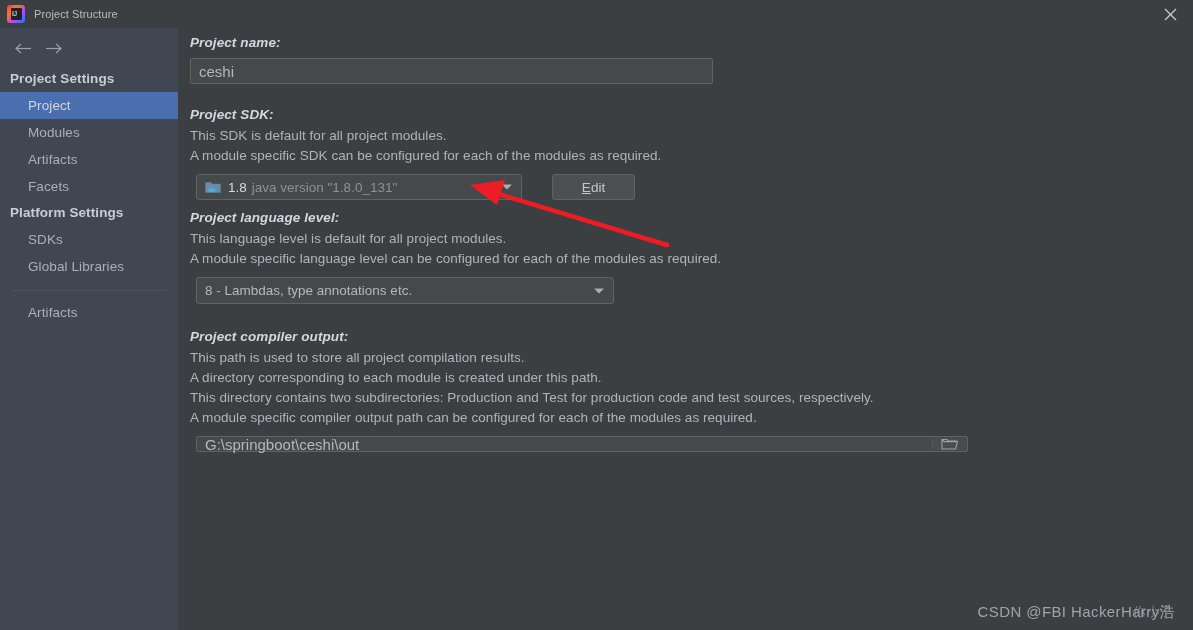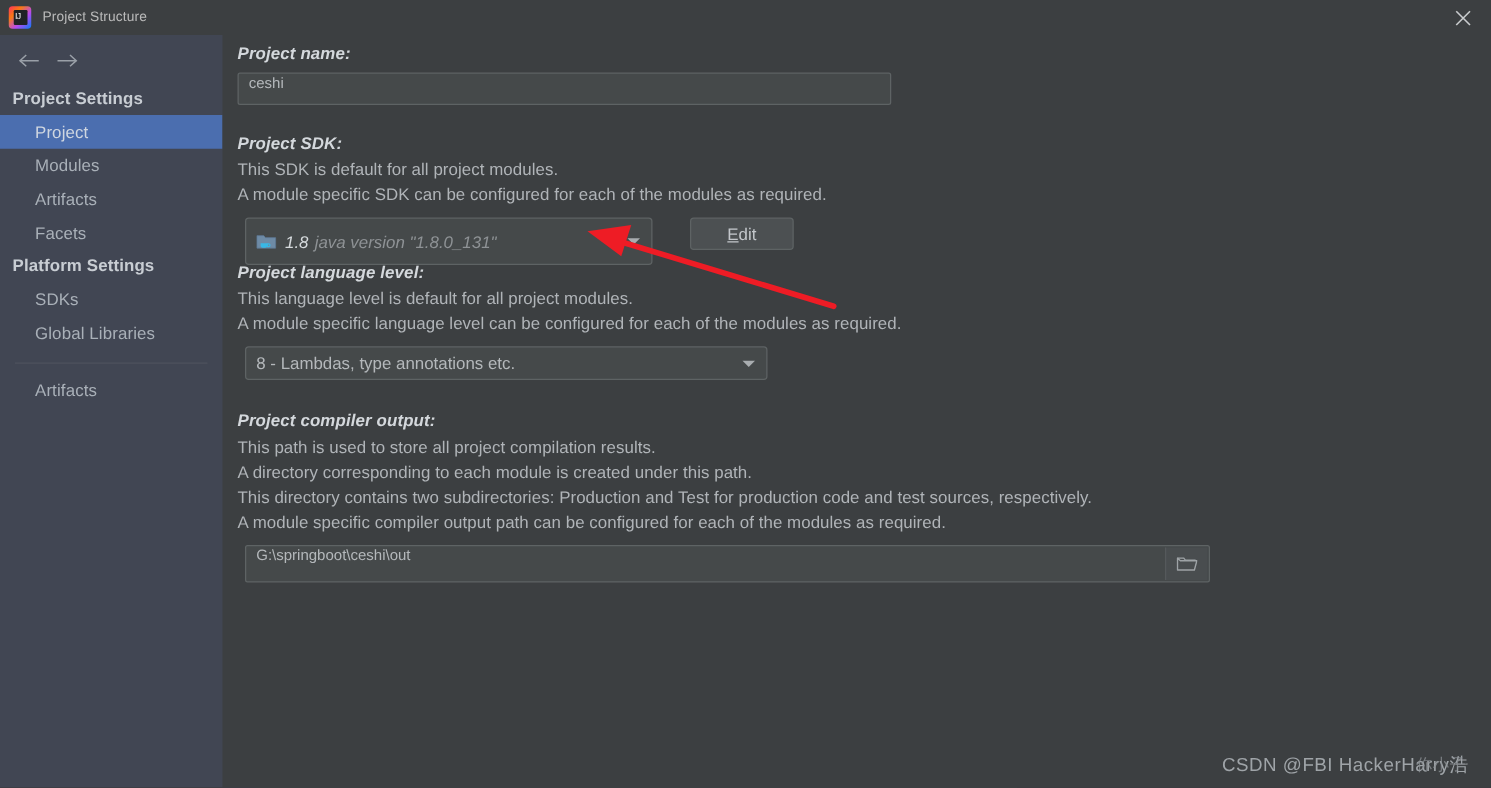--- a/index.html
+++ b/index.html
@@ -150,23 +150,23 @@
     color: #b0b4b8;
     line-height: 19.6px;
     letter-spacing: 0.05px;
   }
 
   .field {
     background: #45494a;
     border: 1px solid #5e6364;
     border-radius: 2px;
     color: #b4b8bb;
-    font-size: 12px;
-    display: flex;
-    align-items: flex-start;
+    font-size: 15px;
+    display: flex;
+    align-items: center;
     padding: 0 8px;
     cursor: text;
   }
 
   .combo {
     background: #45494a;
     border: 1px solid #5e6364;
     border-radius: 3px;
     color: #b4b8bb;
     font-size: 13.5px;
@@ -310,21 +310,21 @@
     <div class="sec-title" style="position:absolute; left:12px; top:7px;">Project name:</div>
 
     <div class="field" style="position:absolute; left:12px; top:30px; width:523px; height:26px;">
       <span>ceshi</span>
     </div>
 
     <div class="sec-title" style="position:absolute; left:12px; top:79px;">Project SDK:</div>
     <div class="sec-line" style="position:absolute; left:12px; top:98px;">This SDK is default for all project modules.</div>
     <div class="sec-line" style="position:absolute; left:12px; top:118px;">A module specific SDK can be configured for each of the modules as required.</div>
 
-    <div class="combo" style="position:absolute; left:18px; top:146px; width:326px; height:38px;font-style:italic;">
+    <div class="combo" style="position:absolute; left:18px; top:146px; width:326px; height:26px;">
       <span class="sdk-icon">
         <svg width="17" height="15" viewBox="0 0 17 15">
           <path d="M0.5 2.5 h5.5 l1.4 1.6 h8.1 v8.4 h-15 z" fill="#6e8ba6" stroke="#5d7a95" stroke-width="0.6"></path>
           <path d="M3.5 8.5 h5.2 v2.1 a1.6 1.6 0 0 1 -1.6 1.6 h-2 a1.6 1.6 0 0 1 -1.6 -1.6 z" fill="#38b8e6"></path>
           <path d="M8.9 9.1 h1.0 a1.1 1.1 0 0 1 0 2.2 h-1.0 z" fill="none" stroke="#38b8e6" stroke-width="0.9"></path>
         </svg>
       </span>
       <span class="sdk-ver">1.8</span>
       <span class="sdk-desc">java version "1.8.0_131"</span>
       <span class="caret"></span>
@@ -343,21 +343,21 @@
       <span>8 - Lambdas, type annotations etc.</span>
       <span class="caret"></span>
     </div>
 
     <div class="sec-title" style="position:absolute; left:12px; top:301px;">Project compiler output:</div>
     <div class="sec-line" style="position:absolute; left:12px; top:320px;">This path is used to store all project compilation results.</div>
     <div class="sec-line" style="position:absolute; left:12px; top:340px;">A directory corresponding to each module is created under this path.</div>
     <div class="sec-line" style="position:absolute; left:12px; top:360px;">This directory contains two subdirectories: Production and Test for production code and test sources, respectively.</div>
     <div class="sec-line" style="position:absolute; left:12px; top:380px;">A module specific compiler output path can be configured for each of the modules as required.</div>
 
-    <div class="field" style="position:absolute; left:18px; top:408px; width:772px; height:30px; padding-right:50px;">
+    <div class="field" style="position:absolute; left:18px; top:408px; width:772px; height:16px; padding-right:50px;">
       <span>G:\springboot\ceshi\out</span>
       <span class="browse-btn">
         <svg width="17" height="14" viewBox="0 0 17 14">
           <path d="M1 2.5 h5 l1.3 1.6 h8.2" fill="none" stroke="#9ea3a6" stroke-width="1.1"></path>
           <path d="M1 2.5 v9.5 h13.5 l2-7.4 h-13.2 z" fill="none" stroke="#9ea3a6" stroke-width="1.1" stroke-linejoin="round"></path>
         </svg>
       </span>
     </div>
 
   </div>

